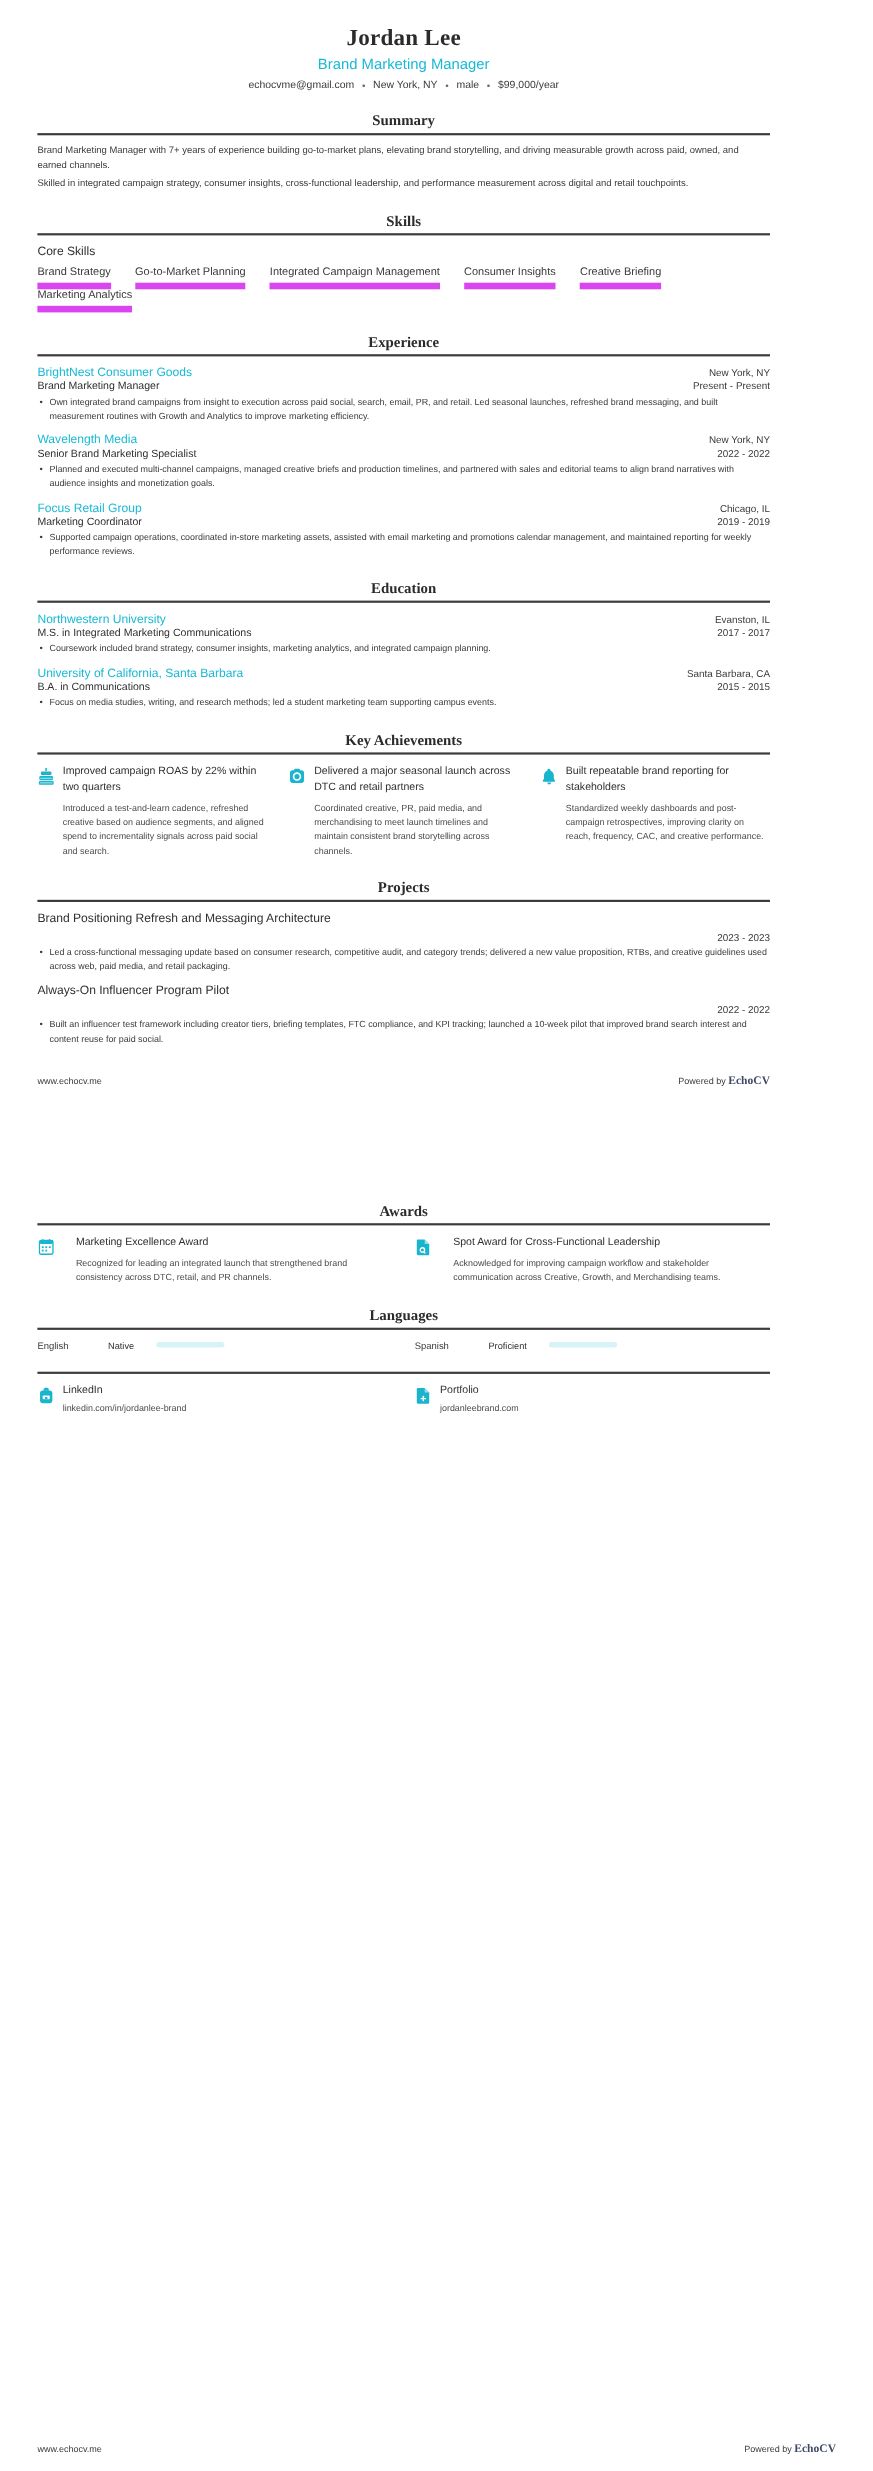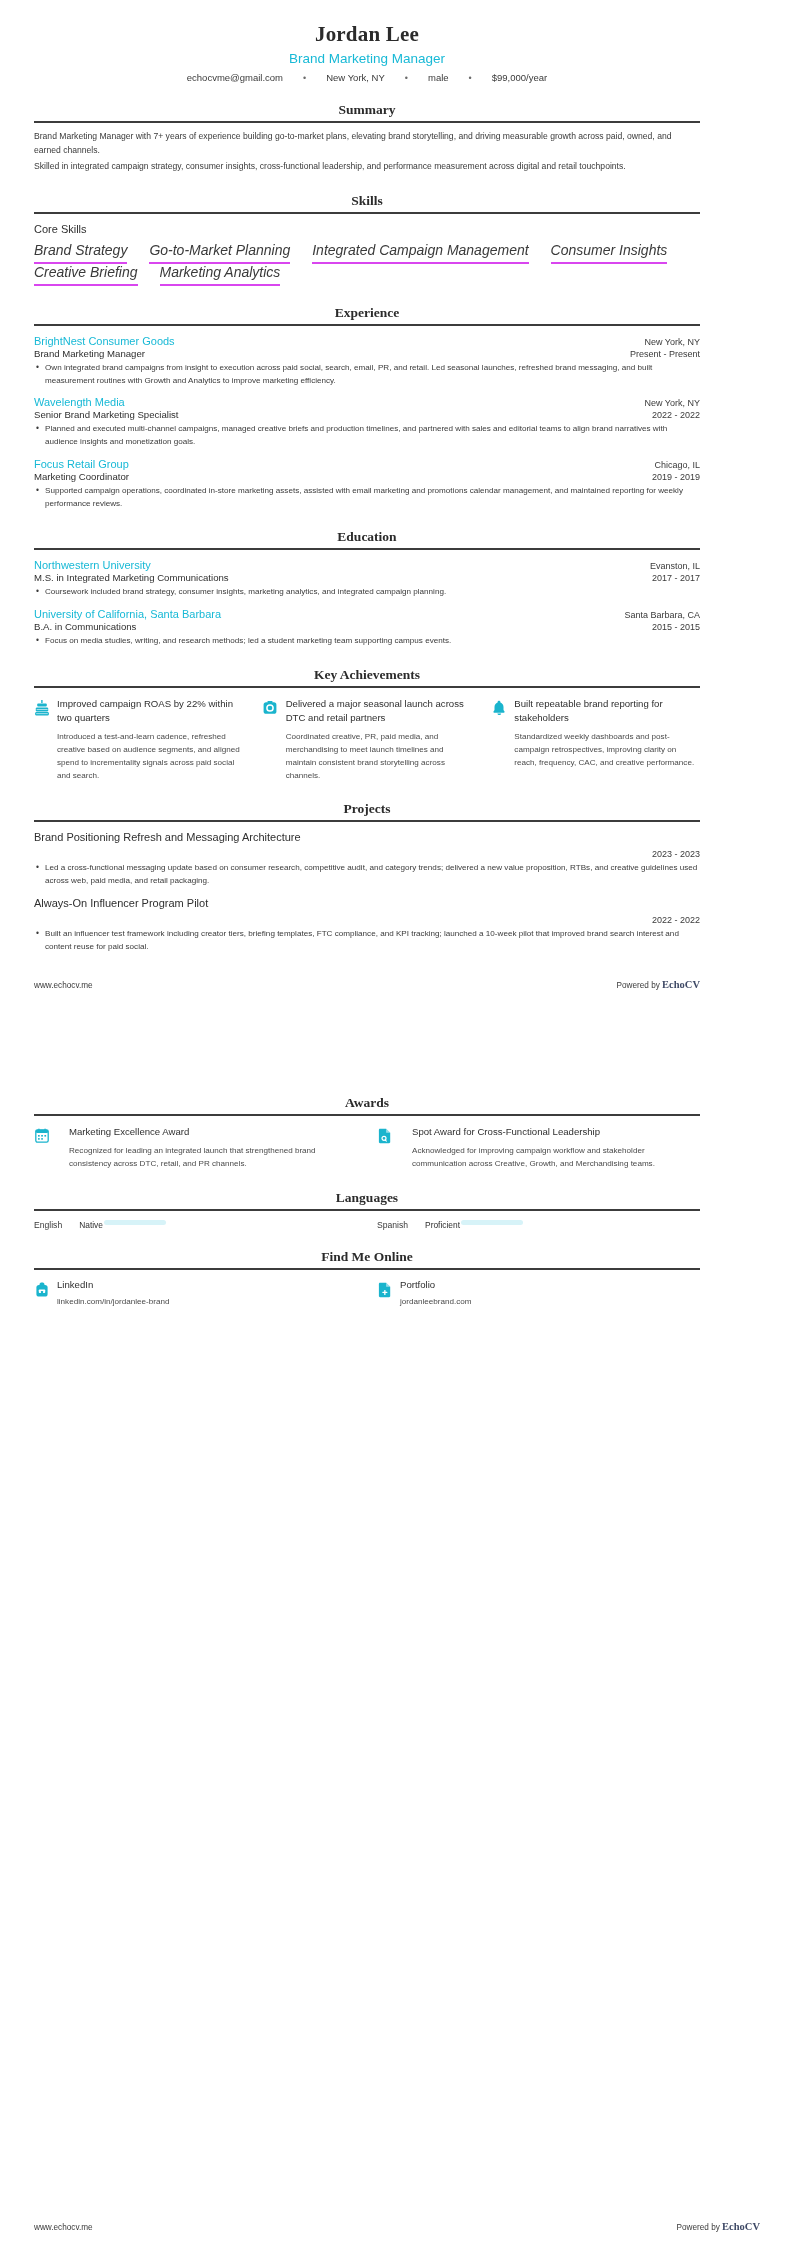--- a/index.html
+++ b/index.html
@@ -27,21 +27,21 @@
     font-size: 13.5px;
     color: #18b9d6;
   }
   .hdr-contact {
     margin-top: 6px;
     font-size: 9.5px;
     color: #3a3a3a;
     display: flex;
     justify-content: center;
     align-items: center;
-    gap: 20px;
+    gap: 7px;
   }
   .dot { color: #6b6b6b; font-size: 9px; }
 
   
   .section { margin-top: 19px; }
   .sec-head {
     font-family: Liberation Serif, serif;
     font-weight: bold;
     font-size: 13.5px;
     text-align: center;
@@ -68,26 +68,25 @@
     color: #2f2f2f;
     margin-top: 9px;
   }
   .skills-row {
     margin-top: 7px;
     display: flex;
     flex-wrap: wrap;
     gap: 0 22px;
   }
   .skill-chip {
-    font-size: 14px;
+    font-size: 10px;
     color: #3a3a3a;
     padding-bottom: 4px;
-    border-bottom: 2px solid #d946ef;
+    border-bottom: 6px solid #d946ef;
     white-space: nowrap;
-    font-style: italic;
   }
 
   
   .entry { margin-top: 9px; }
   .entry:first-child { margin-top: 8px; }
   .entry-top, .entry-sub {
     display: flex;
     justify-content: space-between;
     align-items: baseline;
   }
@@ -194,22 +193,22 @@
 
   
   .langs-row {
     display: flex;
     gap: 20px;
     margin-top: 9px;
   }
   .lang {
     flex: 1 1 0;
     display: flex;
-    align-items: flex-start;
-    gap: 1px;
+    align-items: center;
+    gap: 20px;
   }
   .lang-name { font-size: 8.6px; color: #3a3a3a; }
   .lang-level { font-size: 8.4px; color: #2f2f2f; margin-left: 16px; }
   .lang-bar {
     flex: 0 0 auto;
     width: 62px;
     height: 5px;
     border-radius: 3px;
     background: #d7f3f8;
     overflow: hidden;
@@ -504,21 +503,20 @@
         <span class="lang-level">Proficient</span>
         <span class="lang-bar">
           <span class="lang-fill" id="lang-fill-1" style="width: 80%;"></span>
         </span>
       </div>
 
     </div>
   </div>
 
   <div class="section">
-    <div class="sec-head">Find Me Online</div>
     <div class="sec-rule"></div>
     <div class="links-row">
 
       <div class="link-item">
         <span class="card-ico">
           <svg width="14" height="16" viewBox="0 0 14 16">
             <path d="M4.6 2.3c0-1.1.9-1.7 2.4-1.7s2.4.6 2.4 1.7v1H4.6z" fill="#1ab4cd"></path>
             <rect x="1.4" y="3" width="11.2" height="11.6" rx="2.6" fill="#1ab4cd"></rect>
             <rect x="3.8" y="7.6" width="6.4" height="3.4" rx="0.7" fill="#ffffff"></rect>
             <rect x="5.9" y="8.9" width="2.2" height="2.1" rx="0.5" fill="#1ab4cd"></rect>

